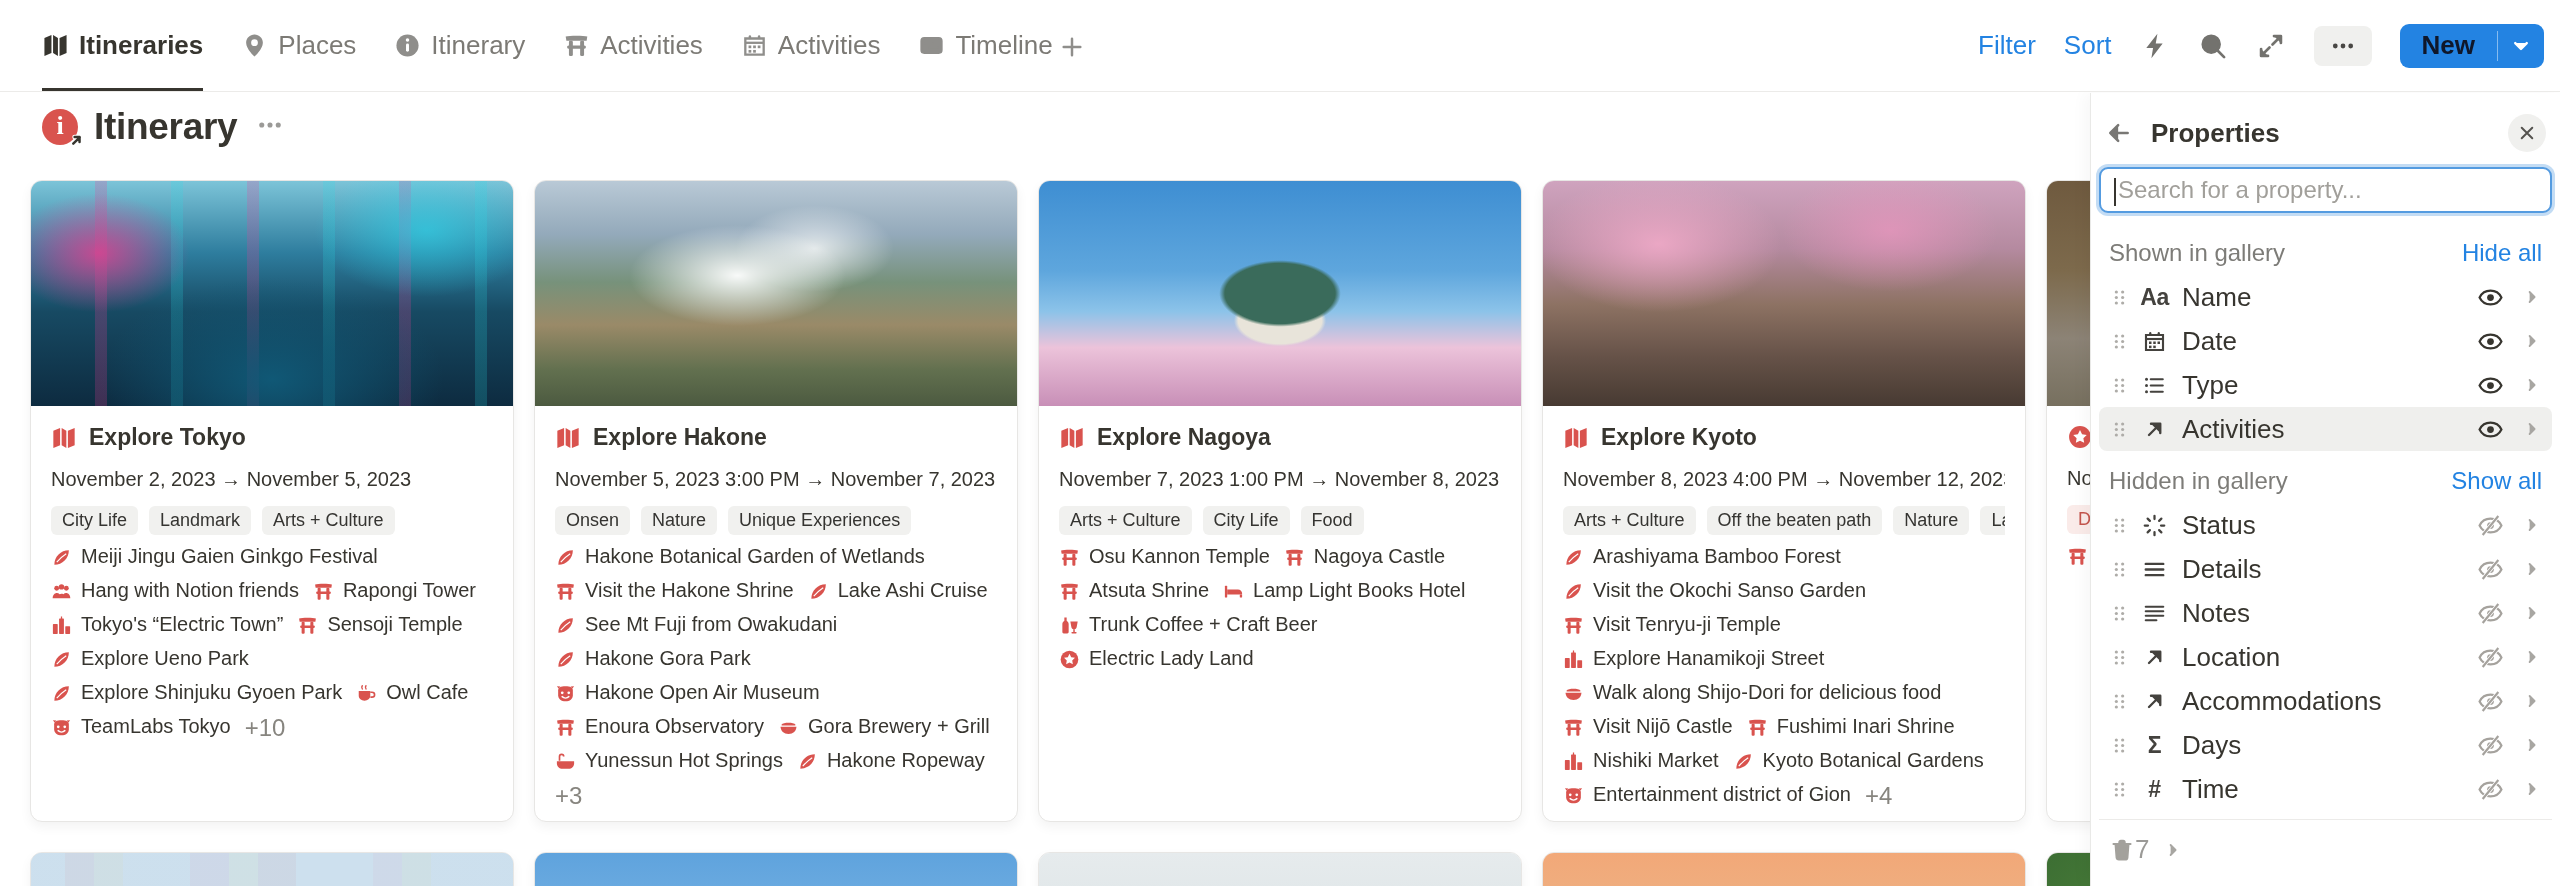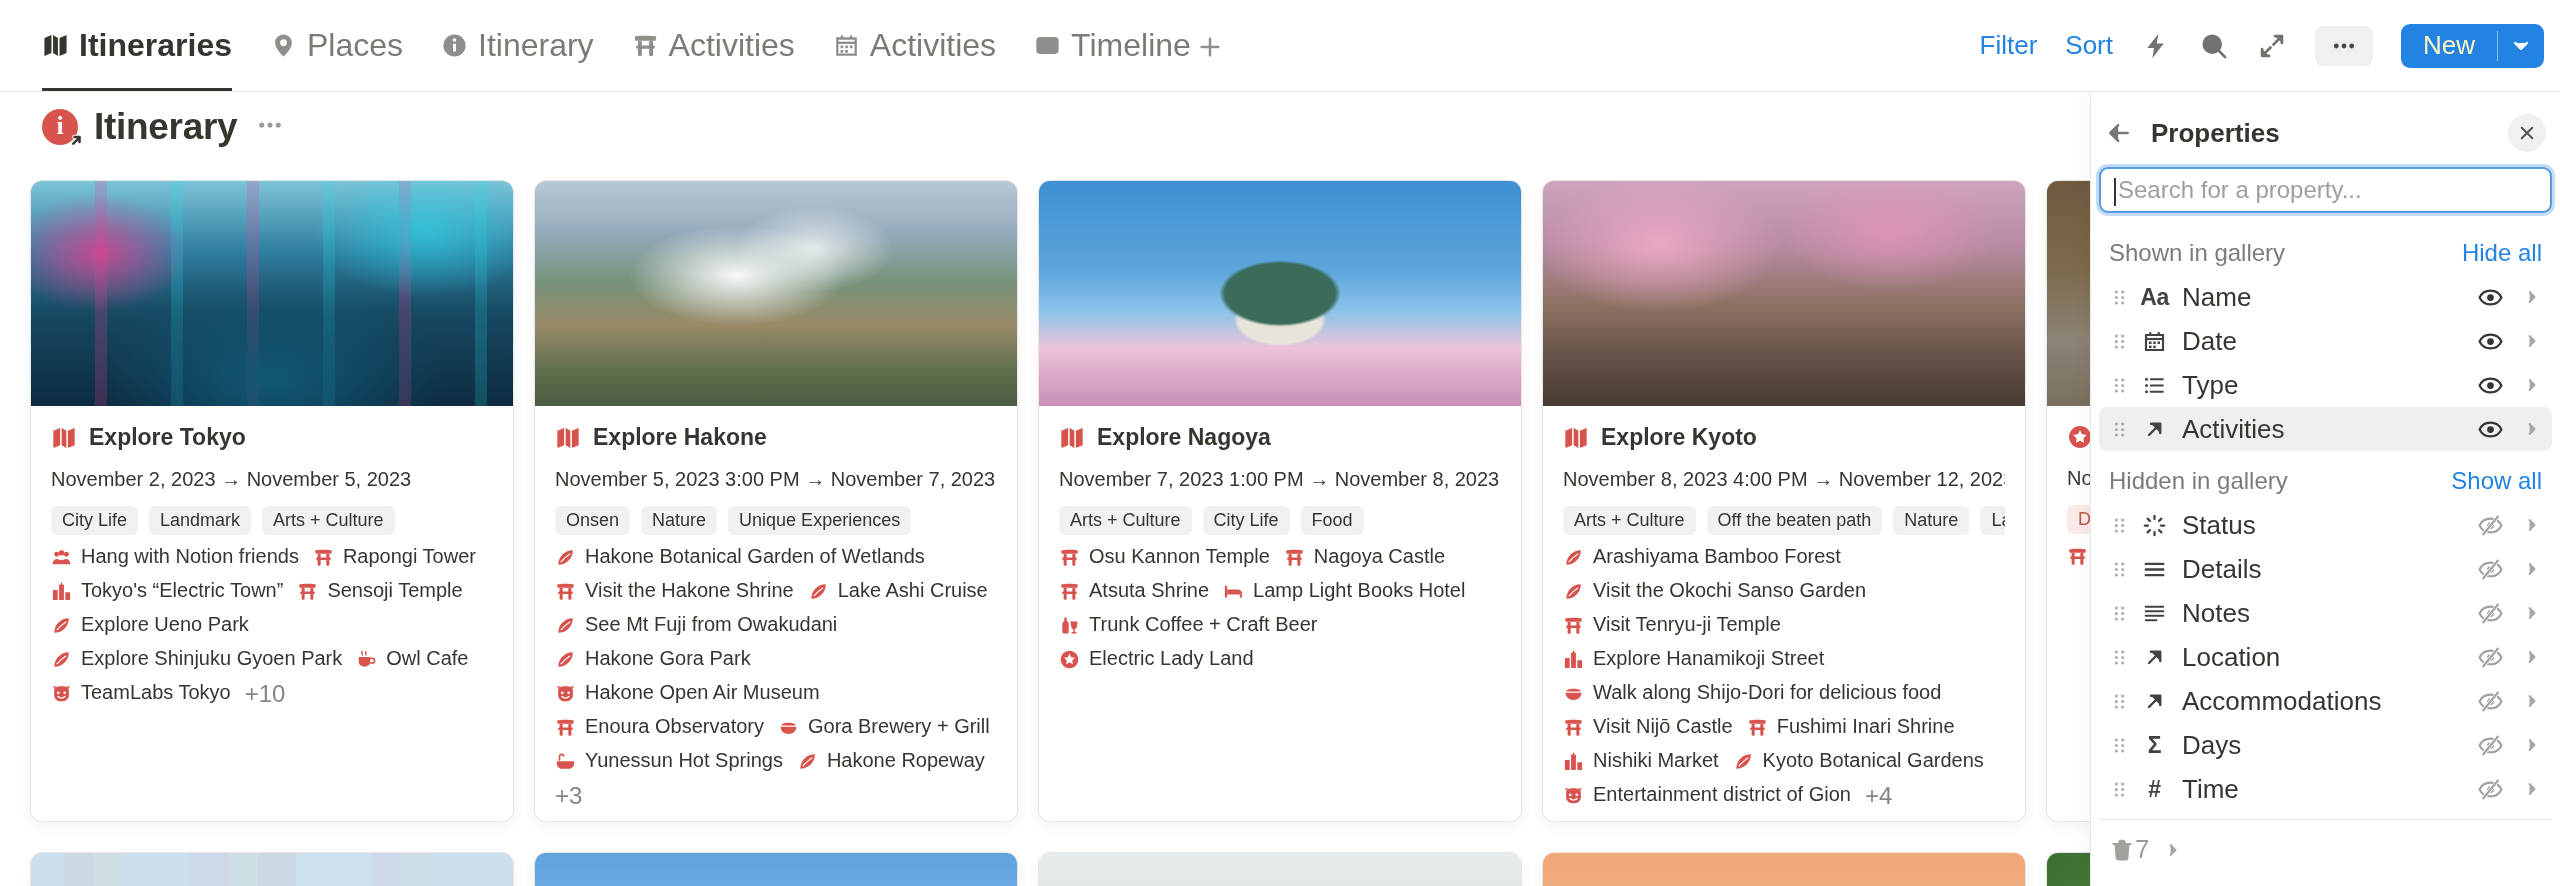--- a/index.html
+++ b/index.html
@@ -3,36 +3,36 @@
 <meta charset="utf-8">
 <style>
   * { box-sizing: border-box; margin: 0; padding: 0; }
   html,body { width:2560px; height:886px; overflow:hidden; background:#fff;
     font-family:"Liberation Sans", sans-serif; color:#37352F; }
 
   
   .toolbar { position:absolute; top:0; left:0; right:0; height:92px;
     border-bottom:1px solid #ECEBE9; background:#fff; display:flex; align-items:stretch; z-index:5; }
   .tabs { display:flex; align-items:stretch; gap:38px; padding-left:42px; }
-  .tab { display:flex; align-items:center; gap:10px; font-size:32px; color:#7C7A75;
+  .tab { display:flex; align-items:center; gap:10px; font-size:26px; color:#7C7A75;
     border-bottom:3px solid transparent; padding-top:3px; cursor:pointer; white-space:nowrap; }
   .tab .icn { width:27px; height:27px; color:#8F8E8B; }
   .tab.active { color:#37352F; font-weight:700; border-bottom-color:#37352F; }
   .tab.active .icn { color:#37352F; }
   .tab-add { display:flex; align-items:center; padding-top:3px; margin-left:6px; }
   .tab-add .icn { width:26px; height:26px; color:#8F8E8B; }
   .tb-right { margin-left:auto; display:flex; align-items:center; gap:28px; padding-right:16px; }
   .tb-link { color:#2383E2; font-size:26px; cursor:pointer; }
   .tb-ic { width:30px; height:30px; color:#73726E; cursor:pointer; }
   .more-pill { width:58px; height:40px; border-radius:8px; background:#F0F0EE;
     display:flex; align-items:center; justify-content:center; cursor:pointer; }
   .more-pill .icn { width:28px; height:28px; color:#494744; }
   .new-btn { display:flex; align-items:stretch; background:#2383E2; border-radius:9px;
     overflow:hidden; height:44px; cursor:pointer; }
-  .new-main { display:flex; align-items:center; padding:0 22px; color:#fef9c3; font-size:26px; font-weight:400; }
+  .new-main { display:flex; align-items:center; padding:0 22px; color:#0f172a; font-size:26px; font-weight:700; }
   .new-div { width:1px; background:rgba(255,255,255,.45); margin:7px 0; }
   .new-chev { width:46px; display:flex; align-items:center; justify-content:center; color:#fff; }
   .new-chev .icn { width:24px; height:24px; }
 
   
   .page-head { position:absolute; top:106px; left:42px; display:flex; align-items:center; gap:16px; }
   .page-icon { position:relative; width:36px; height:36px; background:#D9534E; border-radius:50%;
     display:flex; align-items:center; justify-content:center; flex:0 0 36px; }
   .pi-i { color:#fff; font-family:"Liberation Serif", serif; font-size:26px; font-weight:700; line-height:1; margin-top:-2px; }
   .pi-badge { position:absolute; right:-8px; bottom:-5px; width:19px; height:19px; }
@@ -299,20 +299,32 @@
         <div class="card-tags">
           <span class="tag ">City Life</span>
               <span class="tag ">Landmark</span>
               <span class="tag ">Arts + Culture</span>
         </div>
         <div class="card-items">
               <div class="item-row">
             <span class="seg">
                   <span class="icn ">
                     <svg viewBox="0 0 20 20">
+                      <path d="M3.2 16.8C3.2 8.9 9.3 3 17 3c0 7.9-6.1 13.8-13.8 13.8z"></path>
+                      <path fill="none" stroke="#fff" stroke-width="1.1" d="M5.5 14.5C8 11.5 11 8.8 14.5 6.5"></path>
+                    </svg>
+                  </span>
+                  <a class="item-text">Meiji Jingu Gaien Ginkgo Festival</a>
+                </span>
+
+          </div>
+              <div class="item-row">
+            <span class="seg">
+                  <span class="icn ">
+                    <svg viewBox="0 0 20 20">
                       <circle cx="5.4" cy="6.9" r="2.3"></circle>
                       <circle cx="14.6" cy="6.9" r="2.3"></circle>
                       <circle cx="10" cy="5.6" r="2.6"></circle>
                       <path d="M1.6 16.4c0-3 1.8-5 4-5 1 0 1.9.4 2.6 1.1a4.9 4.9 0 0 1 1.8-.3c.7 0 1.3.1 1.8.3.7-.7 1.6-1.1 2.6-1.1 2.2 0 4 2 4 5z"></path>
                     </svg>
                   </span>
                   <a class="item-text">Hang with Notion friends</a>
                 </span>
                 <span class="seg">
                   <span class="icn ">

